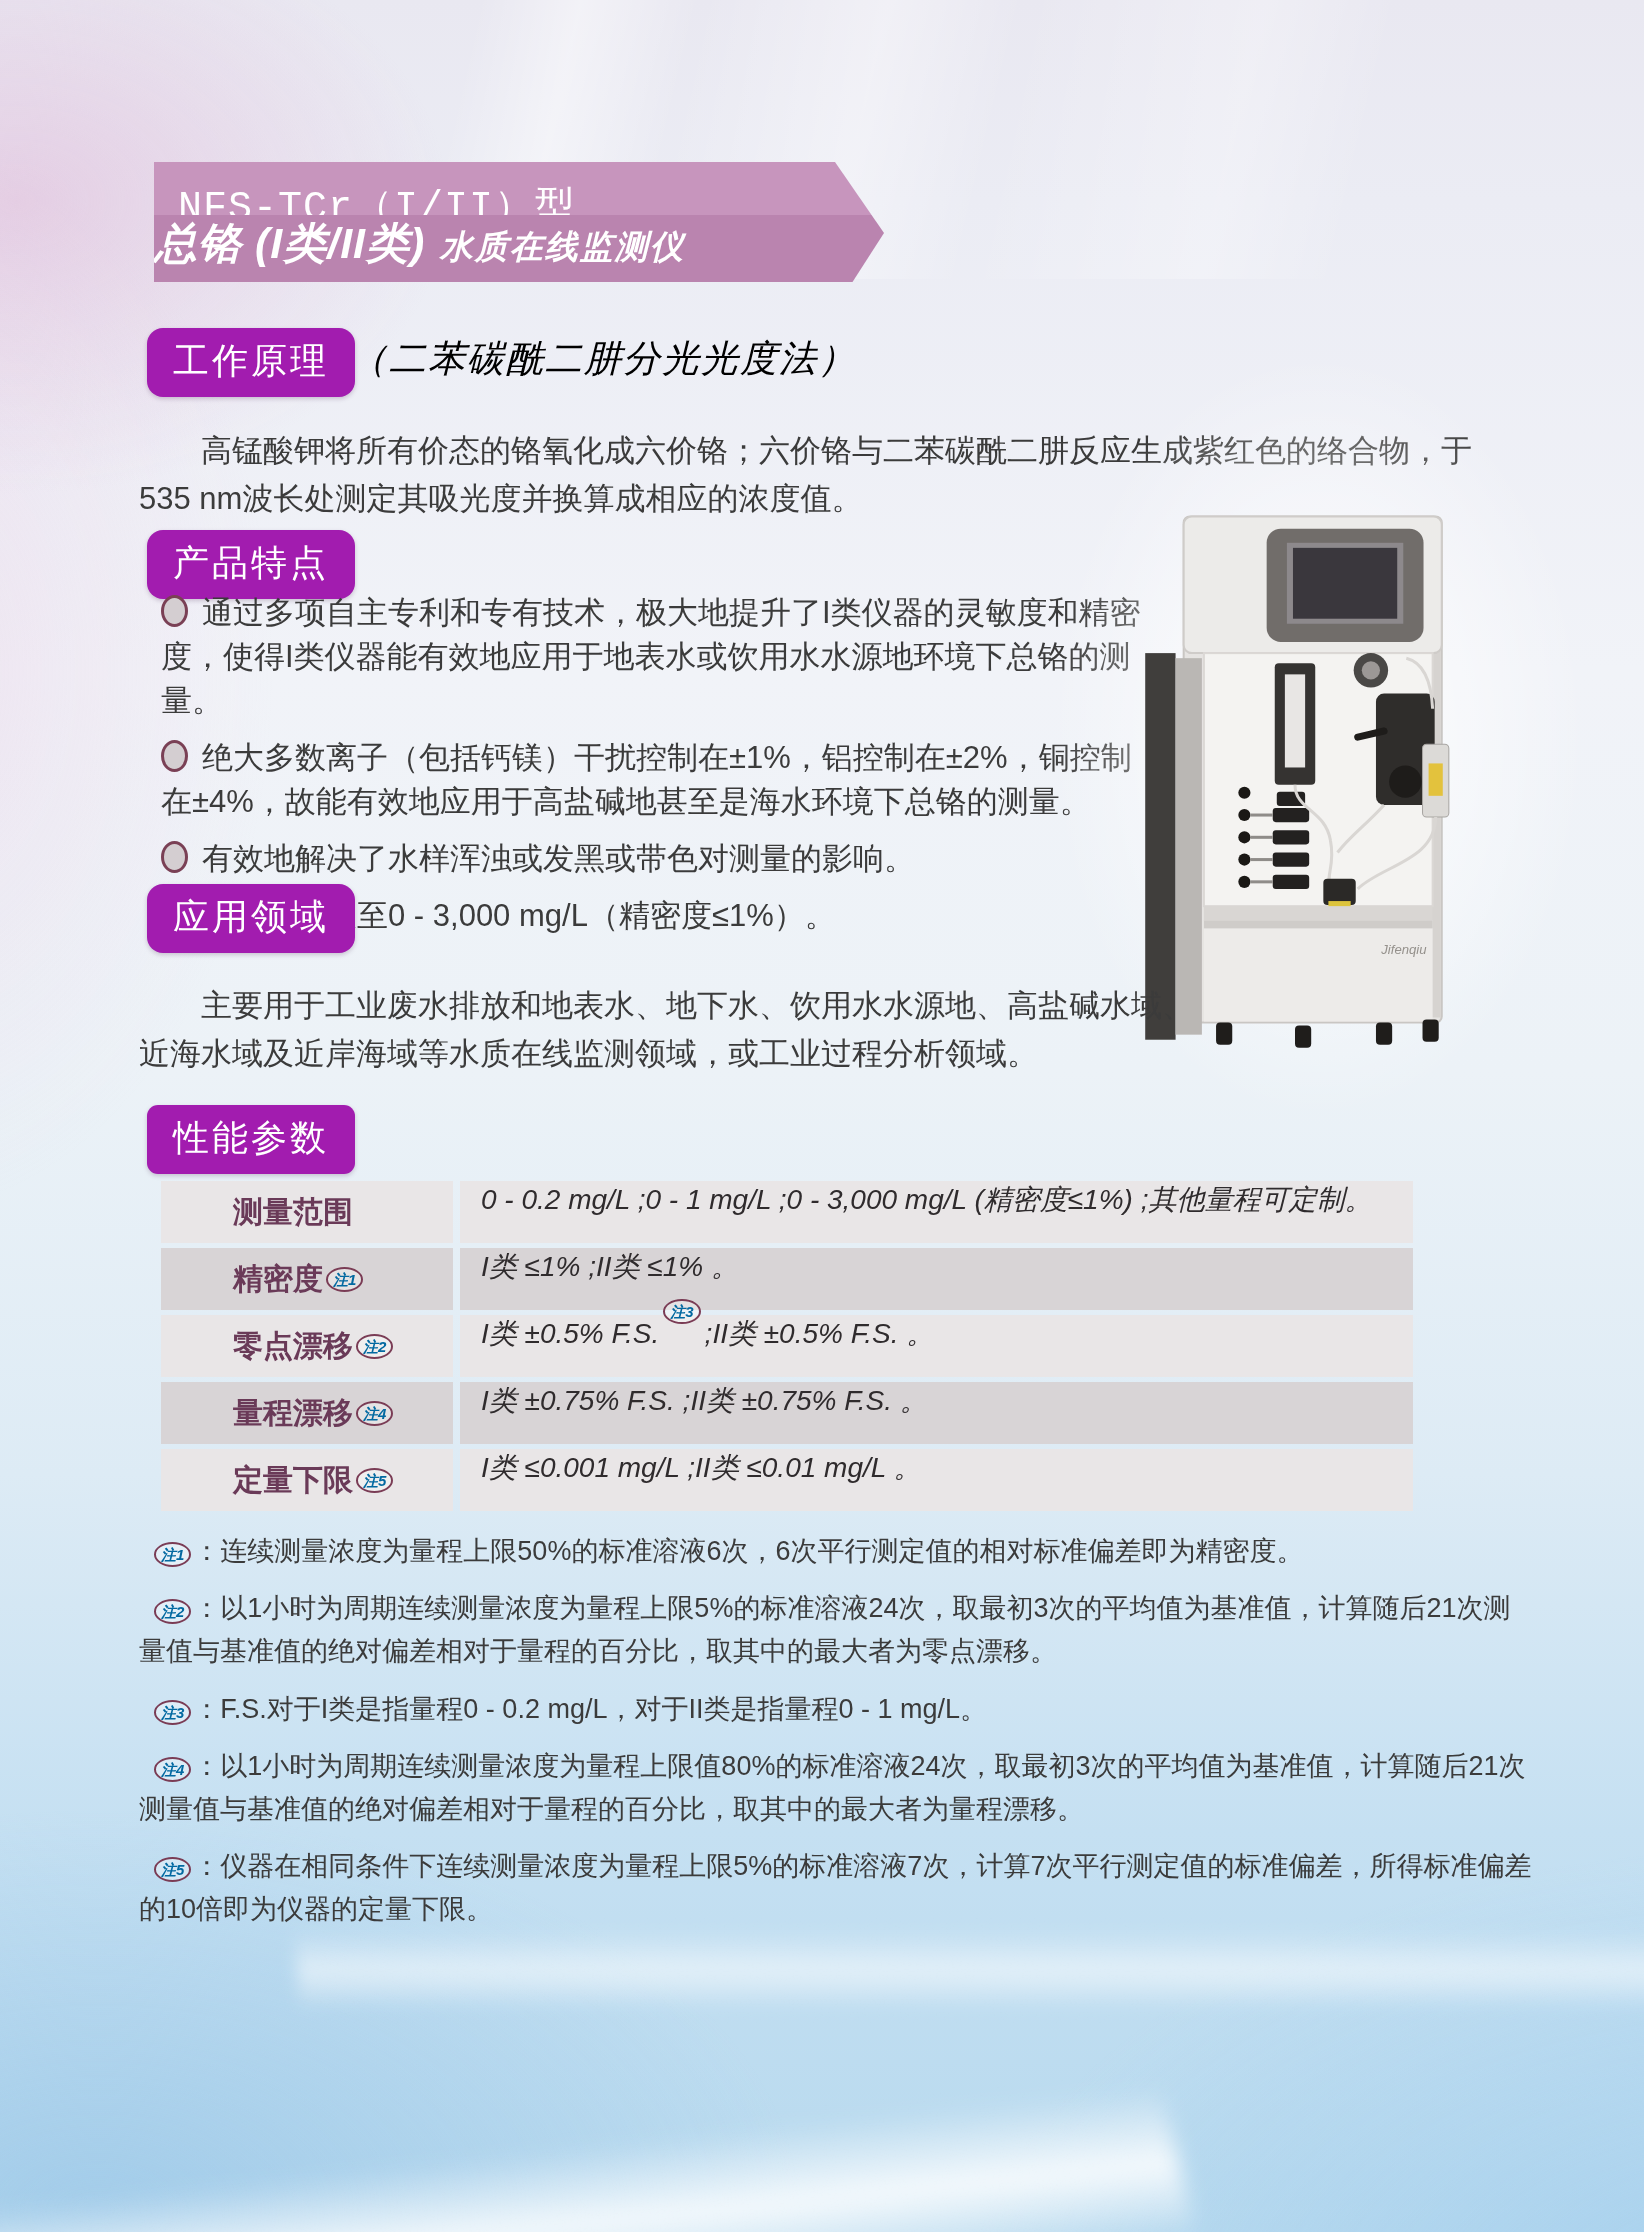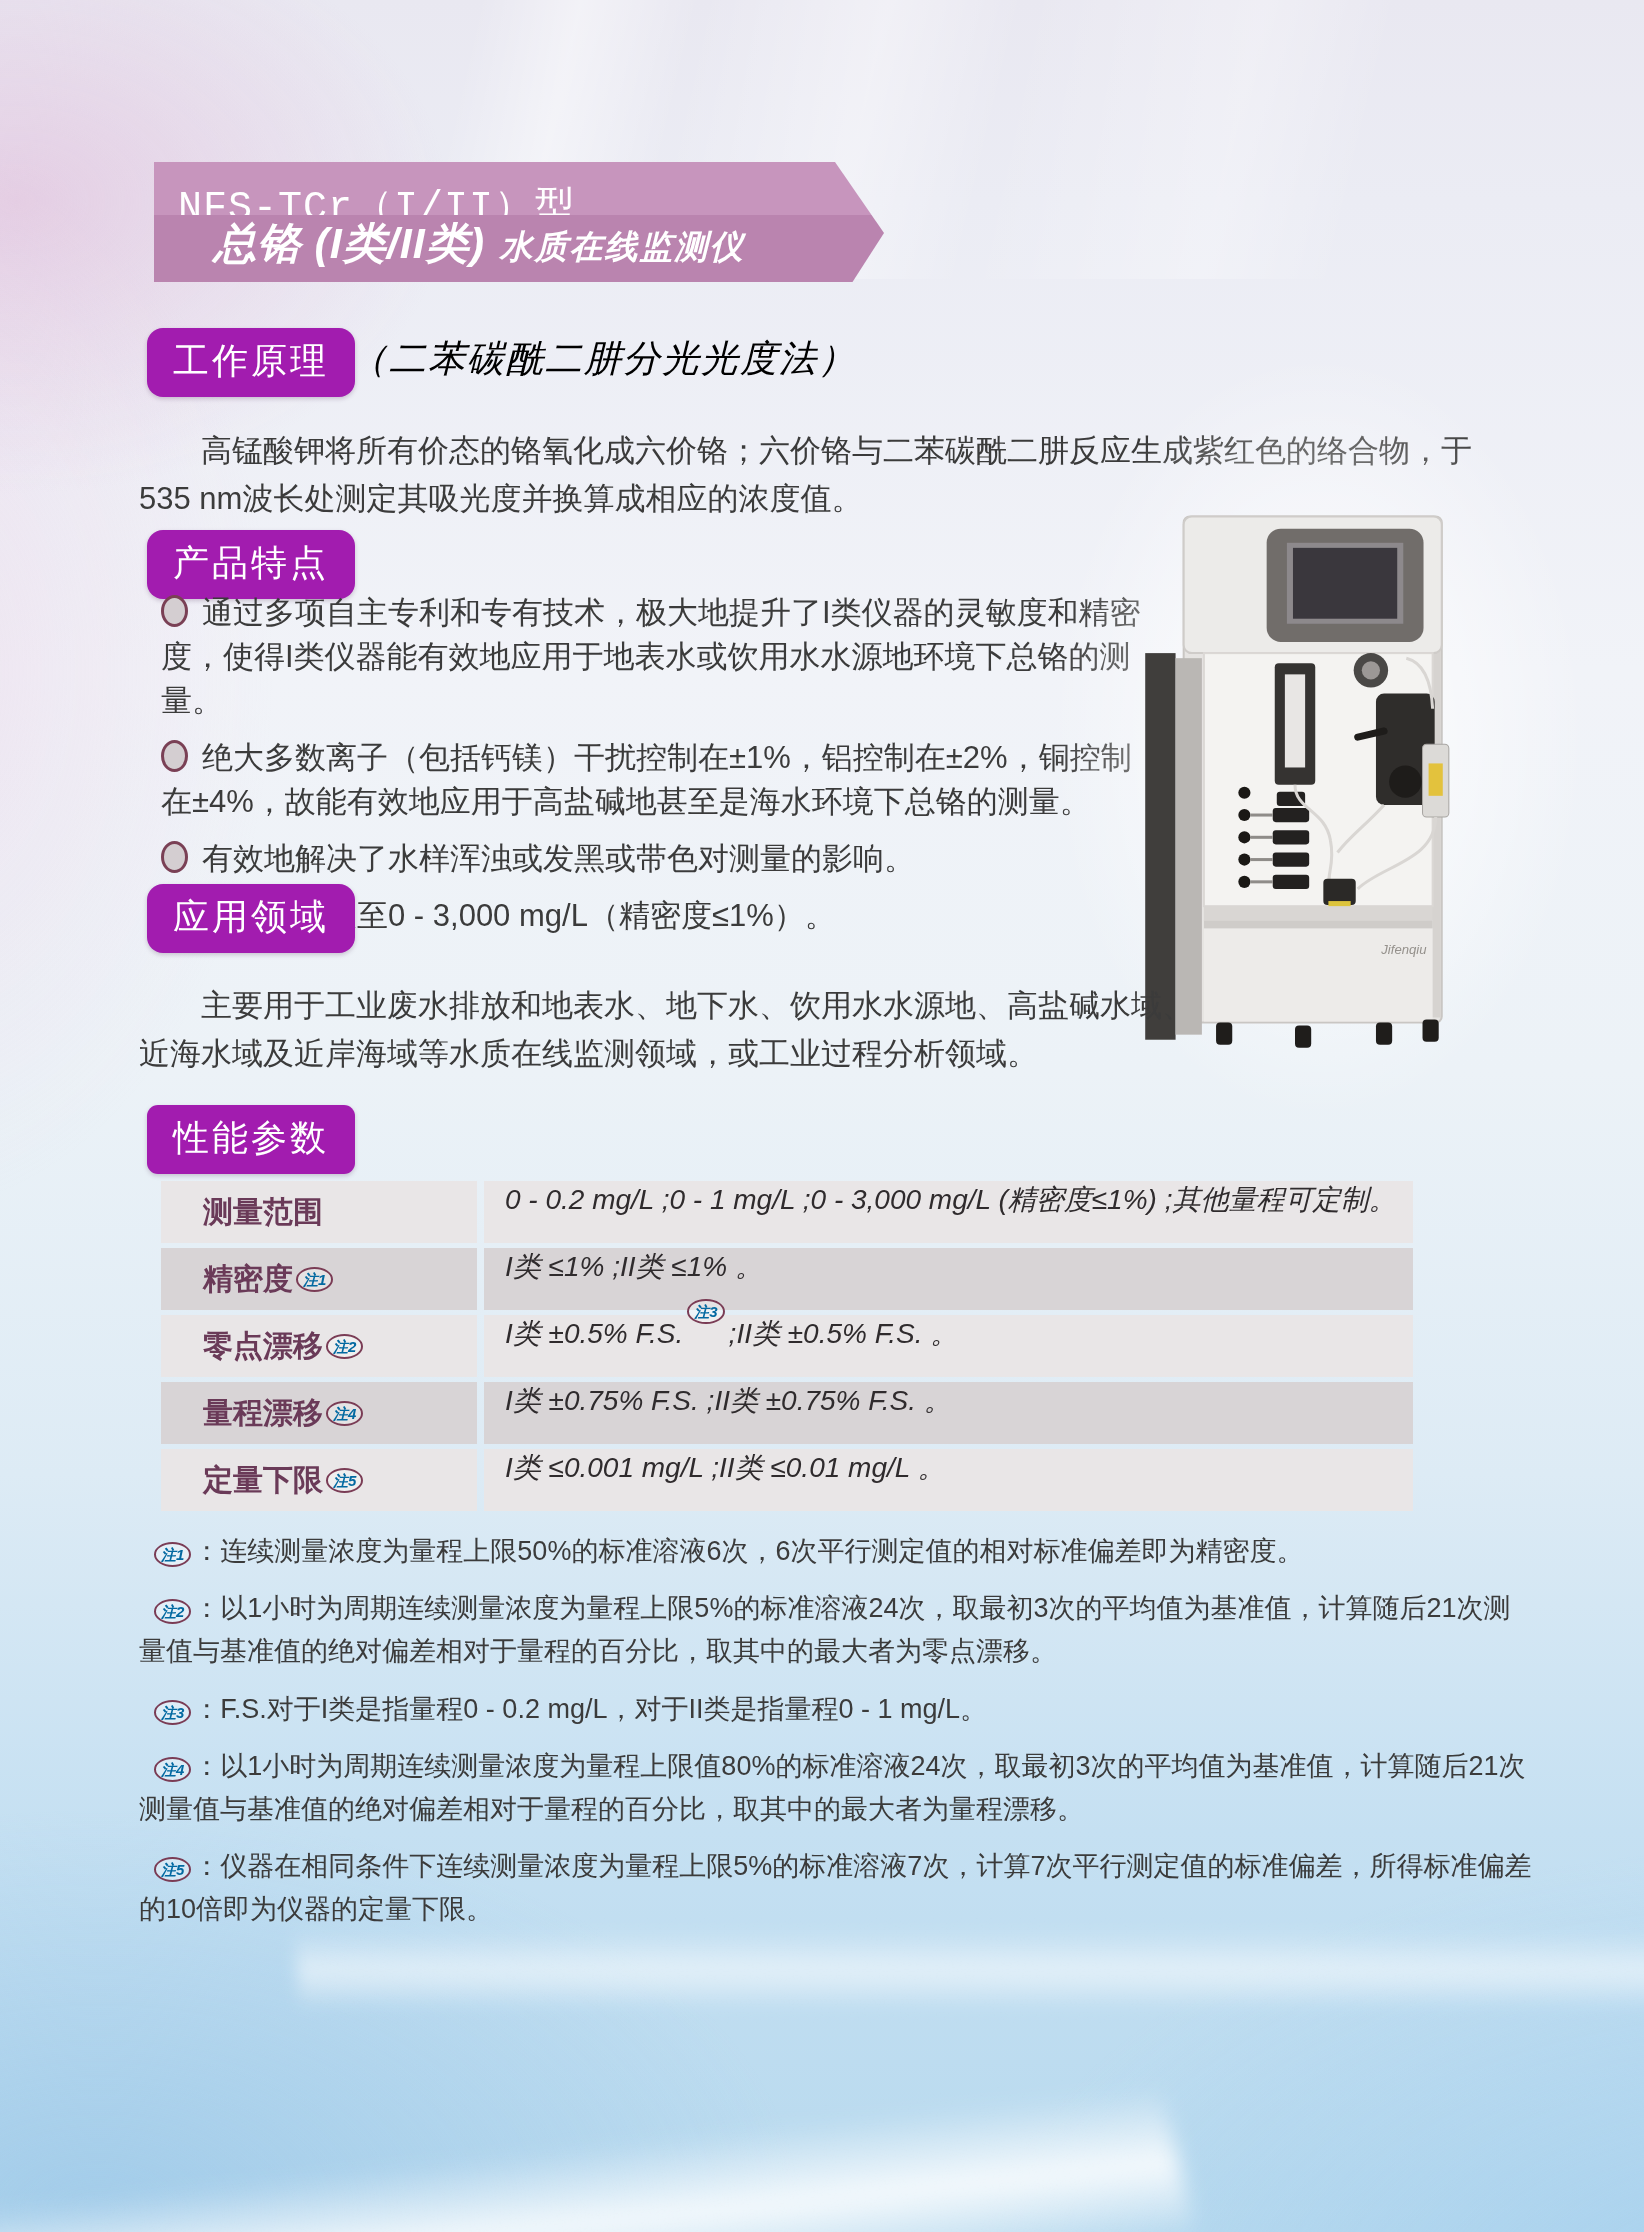--- a/index.html
+++ b/index.html
@@ -27,21 +27,21 @@
     position:absolute;left:299px;top:1821px;width:1493px;height:299px;pointer-events:none;
     background:linear-gradient(4deg, transparent 40%, rgba(255,255,255,.55) 50%, transparent 60%);
     transform:rotate(-4deg);filter:blur(8px);
   }
 
   
   .banner{position:absolute;left:154px;top:162px;width:730px;height:141px;
     clip-path:polygon(0 0,681px 0,730px 71px,685px 141px,0 141px);}
   .banner-top{height:53px;background:#c795bd;position:relative;}
   .banner-bottom{height:67px;background:#ba84af;position:relative;
-    color:#fff;text-align:center;padding-right:80px;box-sizing:border-box;
+    color:#fff;text-align:left;padding-right:80px;box-sizing:border-box;
     font-style:italic;font-weight:bold;white-space:nowrap;}
   .model{position:absolute;left:24px;top:16px;color:#fff;
     font-family:"Liberation Mono",monospace;font-size:40px;letter-spacing:1px;}
   .title-main{font-size:43px;letter-spacing:1px;}
   .title-sub{font-size:33px;margin-left:10px;letter-spacing:2px;}
 
   
   .badge{position:absolute;left:147px;background:#a21caf;color:#fff;
     font-size:36px;letter-spacing:3px;padding:9px 26px 11px 26px;border-radius:16px;
     box-shadow:0 2px 4px rgba(90,60,100,.25);}
@@ -66,22 +66,22 @@
   
   .photo-glow{position:absolute;left:1050px;top:353px;width:537px;height:766px;
     background:radial-gradient(closest-side, rgba(255,255,255,.95), rgba(255,255,255,0));}
   .instrument{position:absolute;left:1116px;top:476px;width:358px;height:587px;}
 
   
   .table{position:absolute;left:161px;top:1181px;width:1252px;}
   .trow{display:flex;margin-bottom:5px;height:62px;}
   .trow:nth-child(odd) .tcell{background:#e9e6e7;}
   .trow:nth-child(even) .tcell{background:#d8d4d6;}
-  .tlabel{width:316px;margin-right:7px;display:flex;align-items:center;
-    padding-left:42px;box-sizing:border-box;font-size:30px;font-weight:bold;color:#6a3a58;}
+  .tlabel{width:292px;margin-right:7px;display:flex;align-items:center;
+    padding-left:72px;box-sizing:border-box;font-size:30px;font-weight:bold;color:#6a3a58;}
   .tvalue{flex:1;display:flex;align-items:flex-start;padding-left:21px;box-sizing:border-box;
     font-size:28px;font-style:italic;color:#2f2b2d;}
   .note-circle{display:inline-block;border:2px solid #7a3c55;border-radius:50%;
     color:#0369a1;font-size:15px;font-weight:bold;font-style:italic;
     padding:3px 5px;line-height:1;margin-left:3px;background:rgba(255,255,255,.35);}
   .note-circle:empty{display:none;}
   .note-circle.sup{position:relative;top:-16px;margin:0 4px;}
 
   
   .footnotes{position:absolute;left:139px;top:1530px;width:1398px;}

